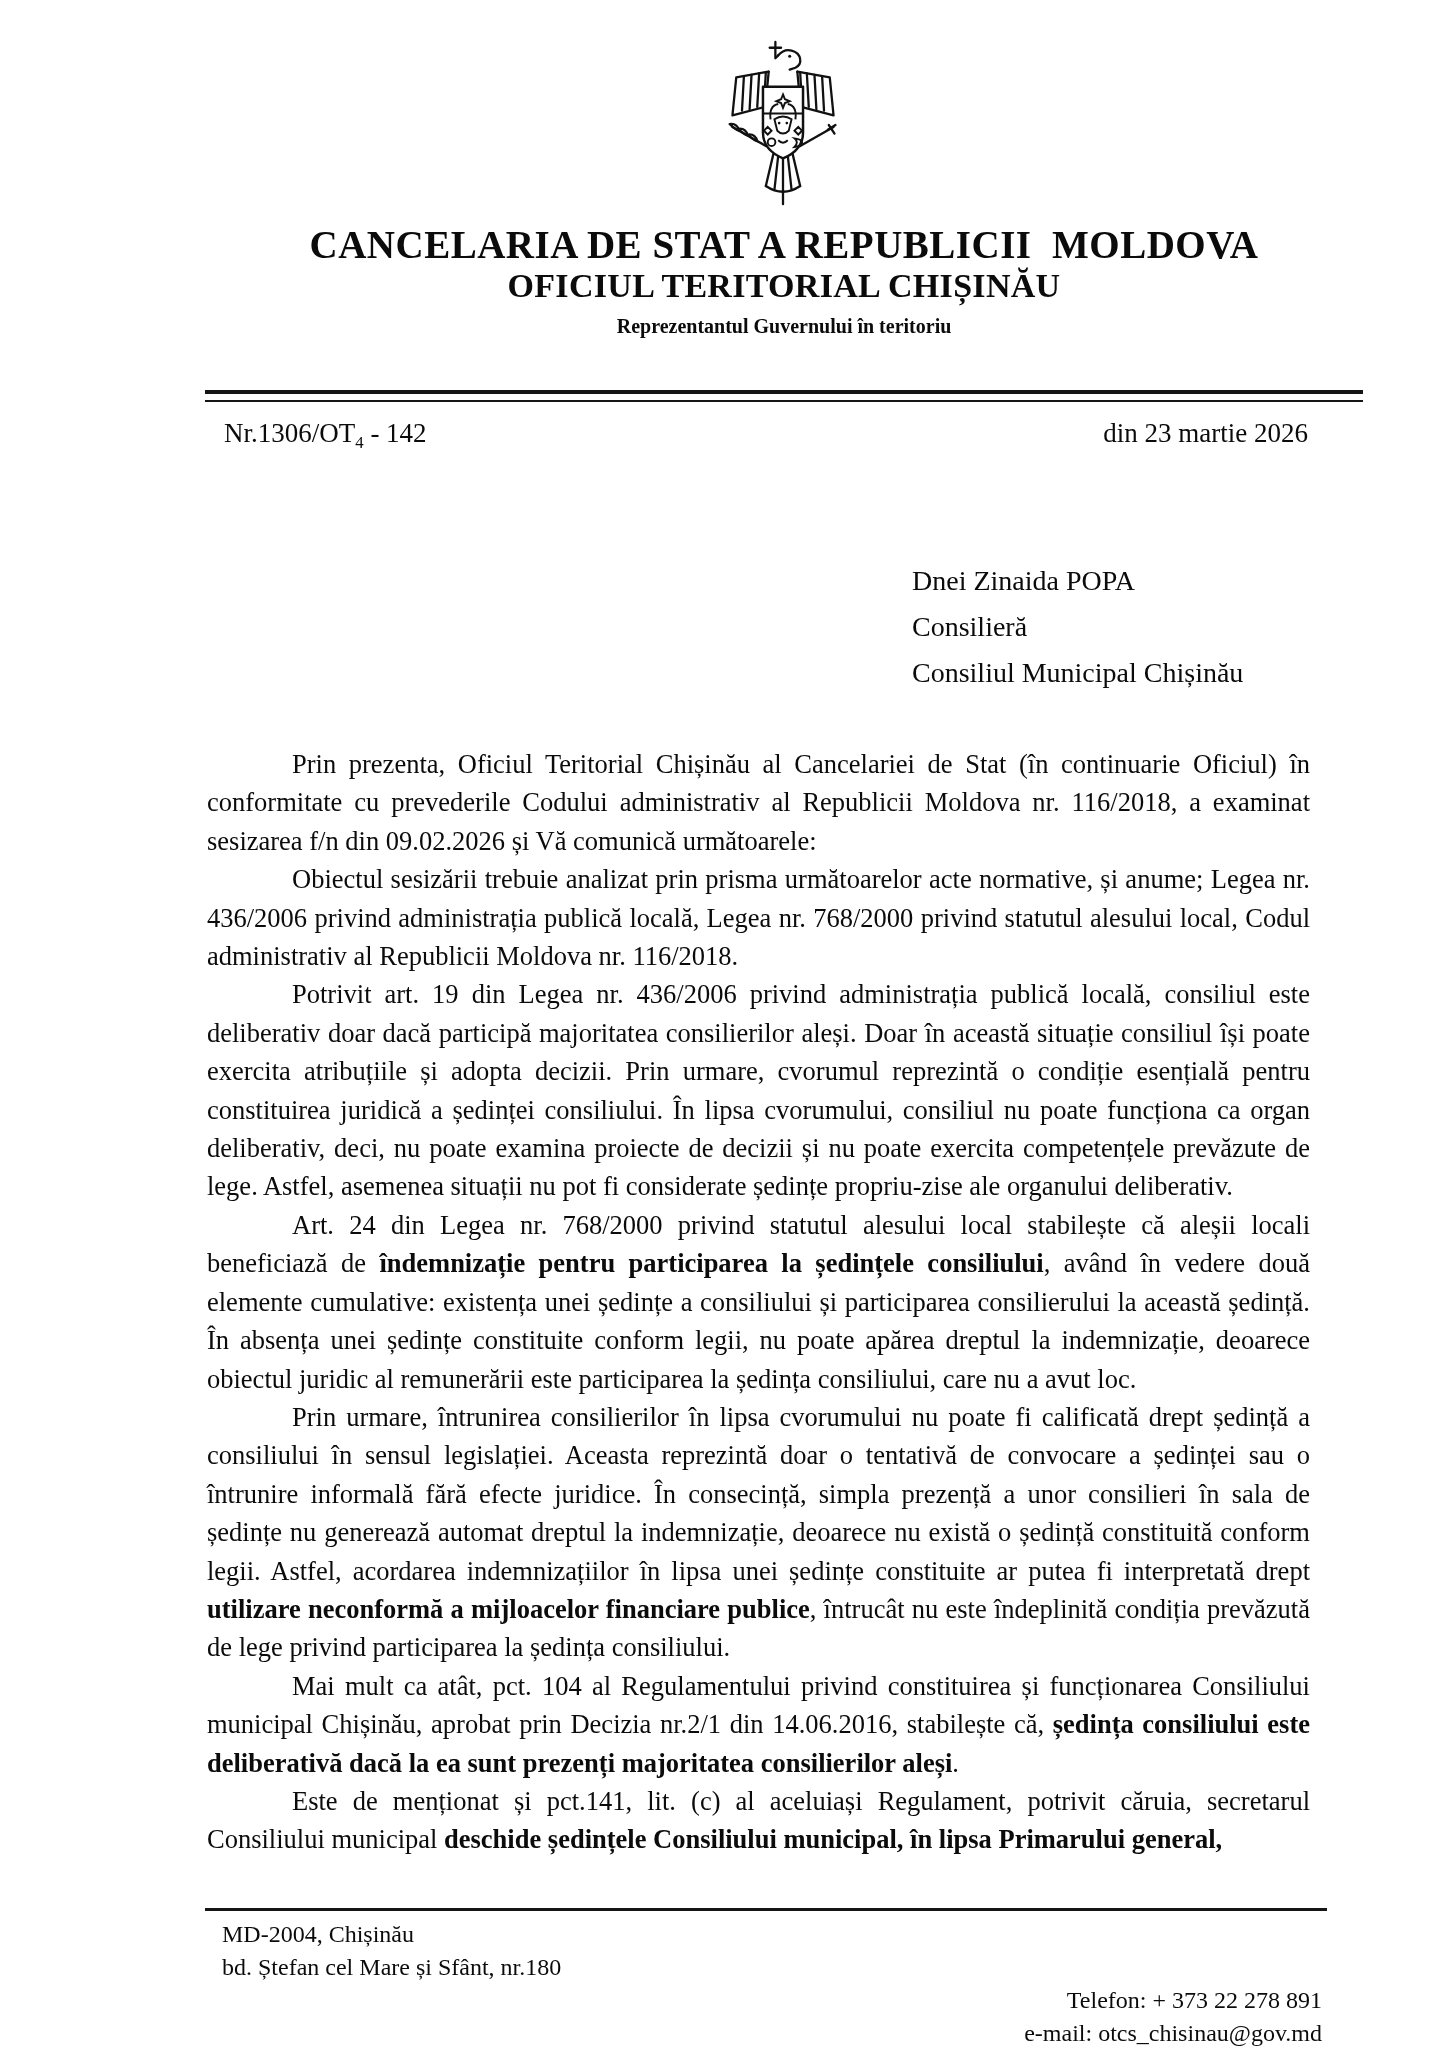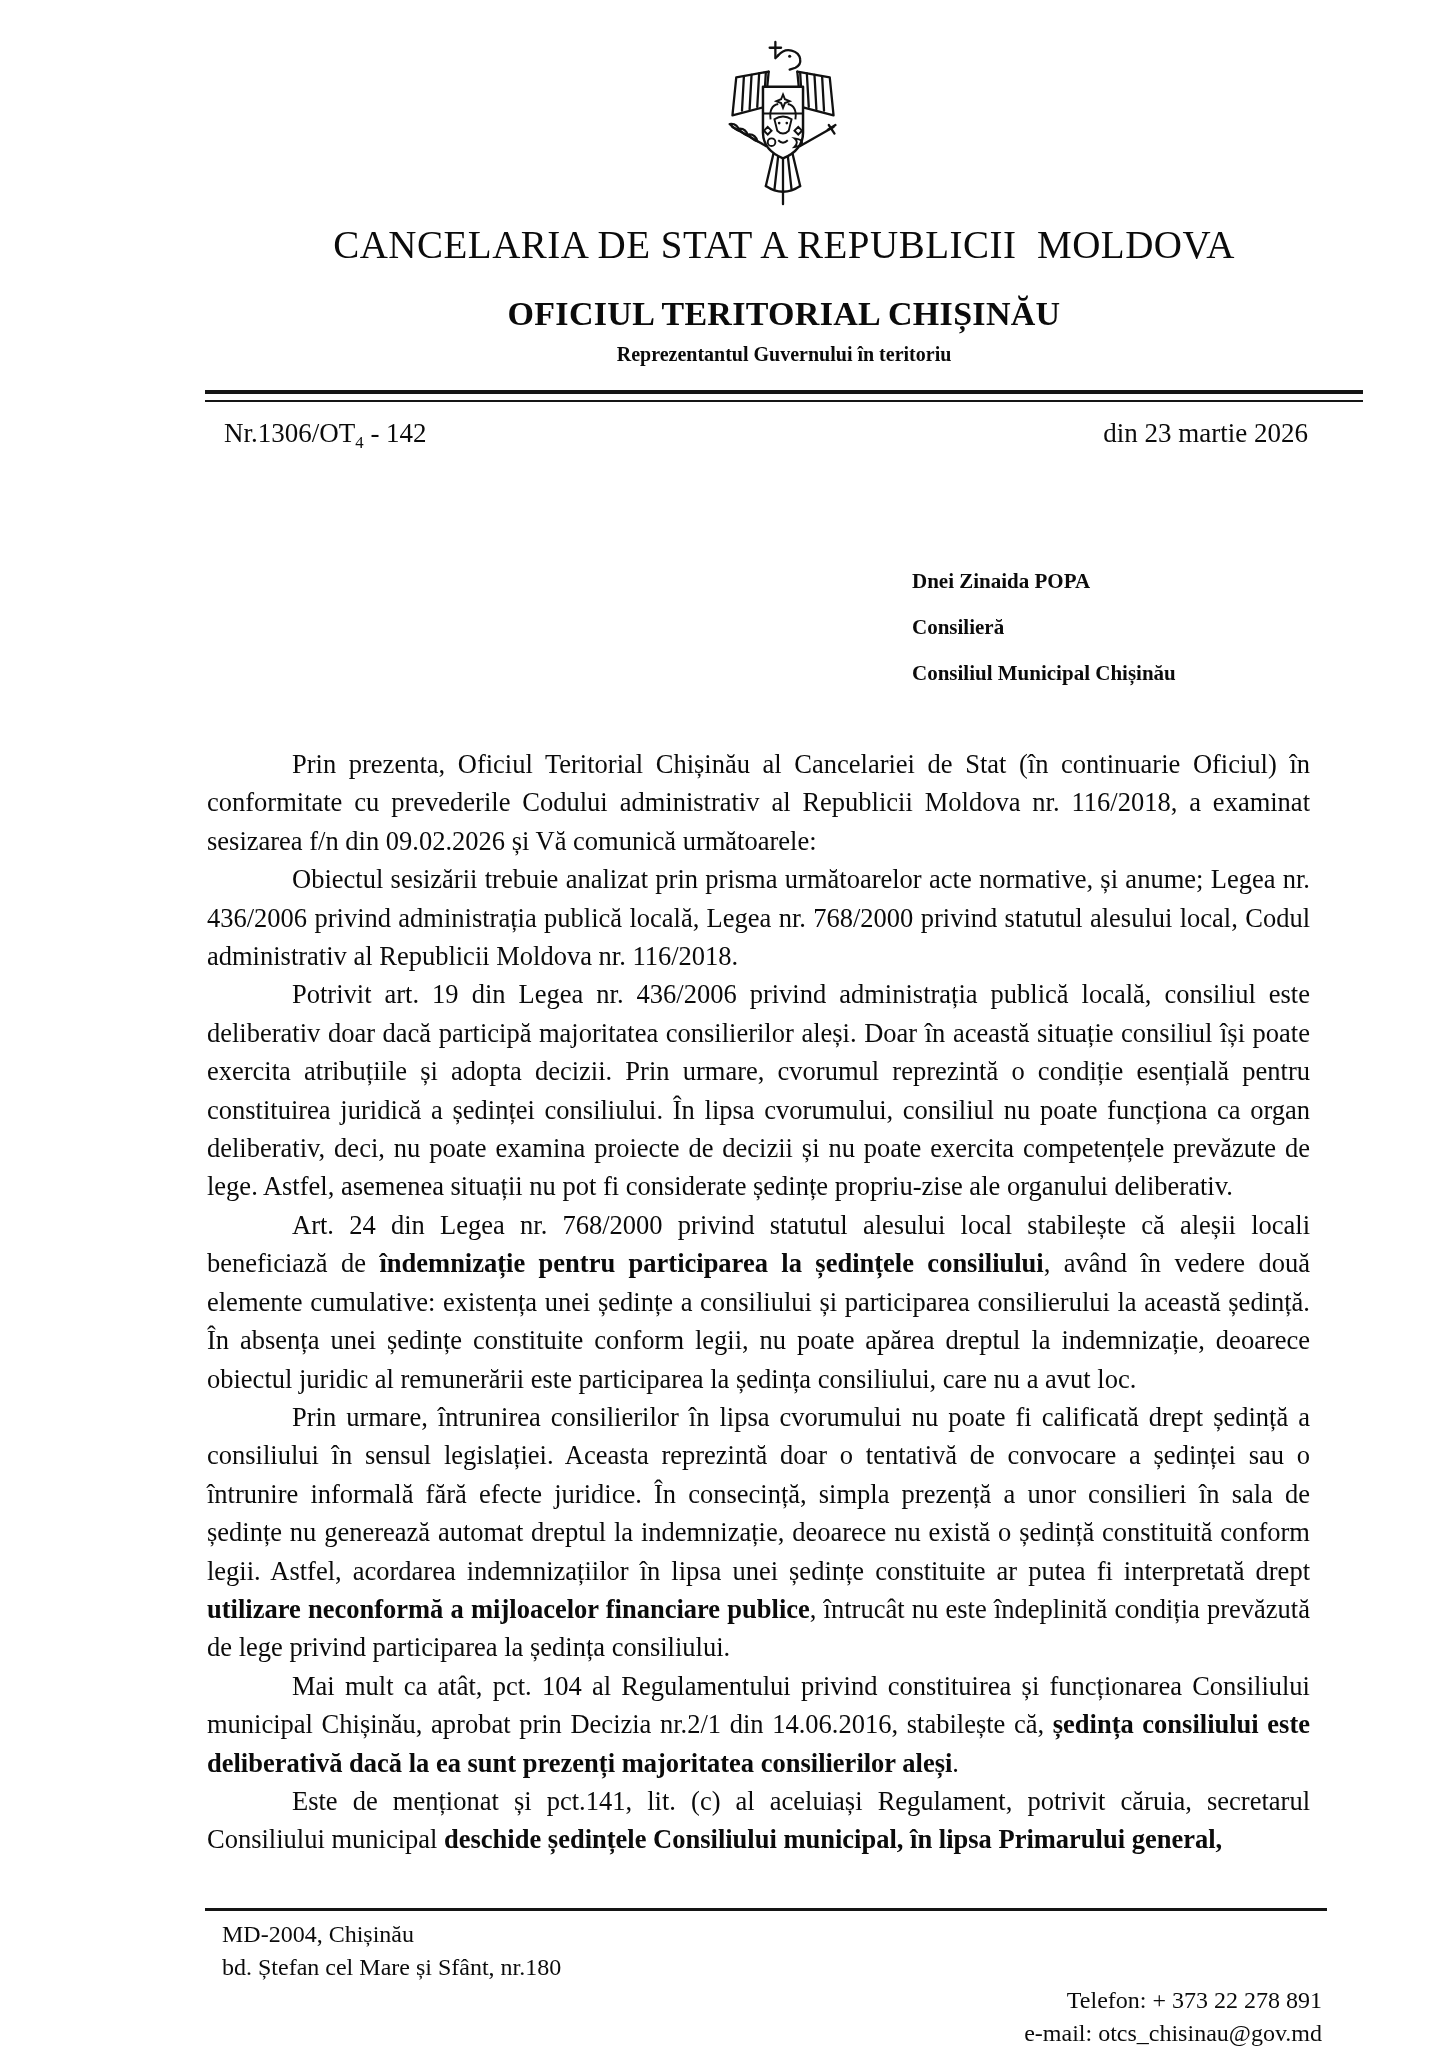--- a/index.html
+++ b/index.html
@@ -3,29 +3,29 @@
 <meta charset="utf-8">
 <style>
   html,body{margin:0;padding:0;background:#e8e8e8;}
   .page{
     position:relative;width:1448px;height:2048px;background:#ffffff;
     font-family:"Liberation Serif","DejaVu Serif",serif;color:#0b0b0b;
     overflow:hidden;margin:0 auto;
   }
   .emblem{position:absolute;left:721px;top:36px;width:124px;height:178px;}
   .header-text{position:absolute;left:205px;top:222px;width:1158px;text-align:center;}
-  .org1{font-size:39px;font-weight:normal;margin:0 0 28px 0;letter-spacing:.5px;white-space:pre-wrap;}
+  .org1{font-size:39px;font-weight:bold;margin:0 0 0 0;letter-spacing:.5px;white-space:pre-wrap;}
   .org2{font-size:34px;font-weight:bold;margin:0 0 10px 0;letter-spacing:.3px;}
   .org3{font-size:20px;font-weight:bold;margin:0;}
   .double-rule{position:absolute;left:205px;top:390px;width:1158px;height:6px;
     border-top:4px solid #151515;border-bottom:2px solid #151515;}
   .ref-row{position:absolute;left:224px;top:418px;width:1084px;display:flex;
     justify-content:space-between;font-size:27px;}
   .refsub{font-size:.62em;}
-  .addressee{position:absolute;left:912px;top:558px;font-size:21px;font-weight:bold;line-height:46px;}
+  .addressee{position:absolute;left:912px;top:558px;font-size:28px;font-weight:normal;line-height:46px;}
   .body-text{position:absolute;left:207px;top:745px;width:1103px;font-size:26.5px;
     line-height:38.4px;text-align:justify;}
   .body-text p{margin:0;text-indent:85px;}
   .b{font-weight:bold;}
   .i{}
   .footer-rule{position:absolute;left:205px;top:1908px;width:1122px;border-top:3px solid #151515;}
   .footer{position:absolute;left:222px;top:1918px;width:1100px;display:flex;
     justify-content:space-between;font-size:24px;line-height:33px;flex-direction:column;}
   .footer-right{text-align:right;}
 </style>

